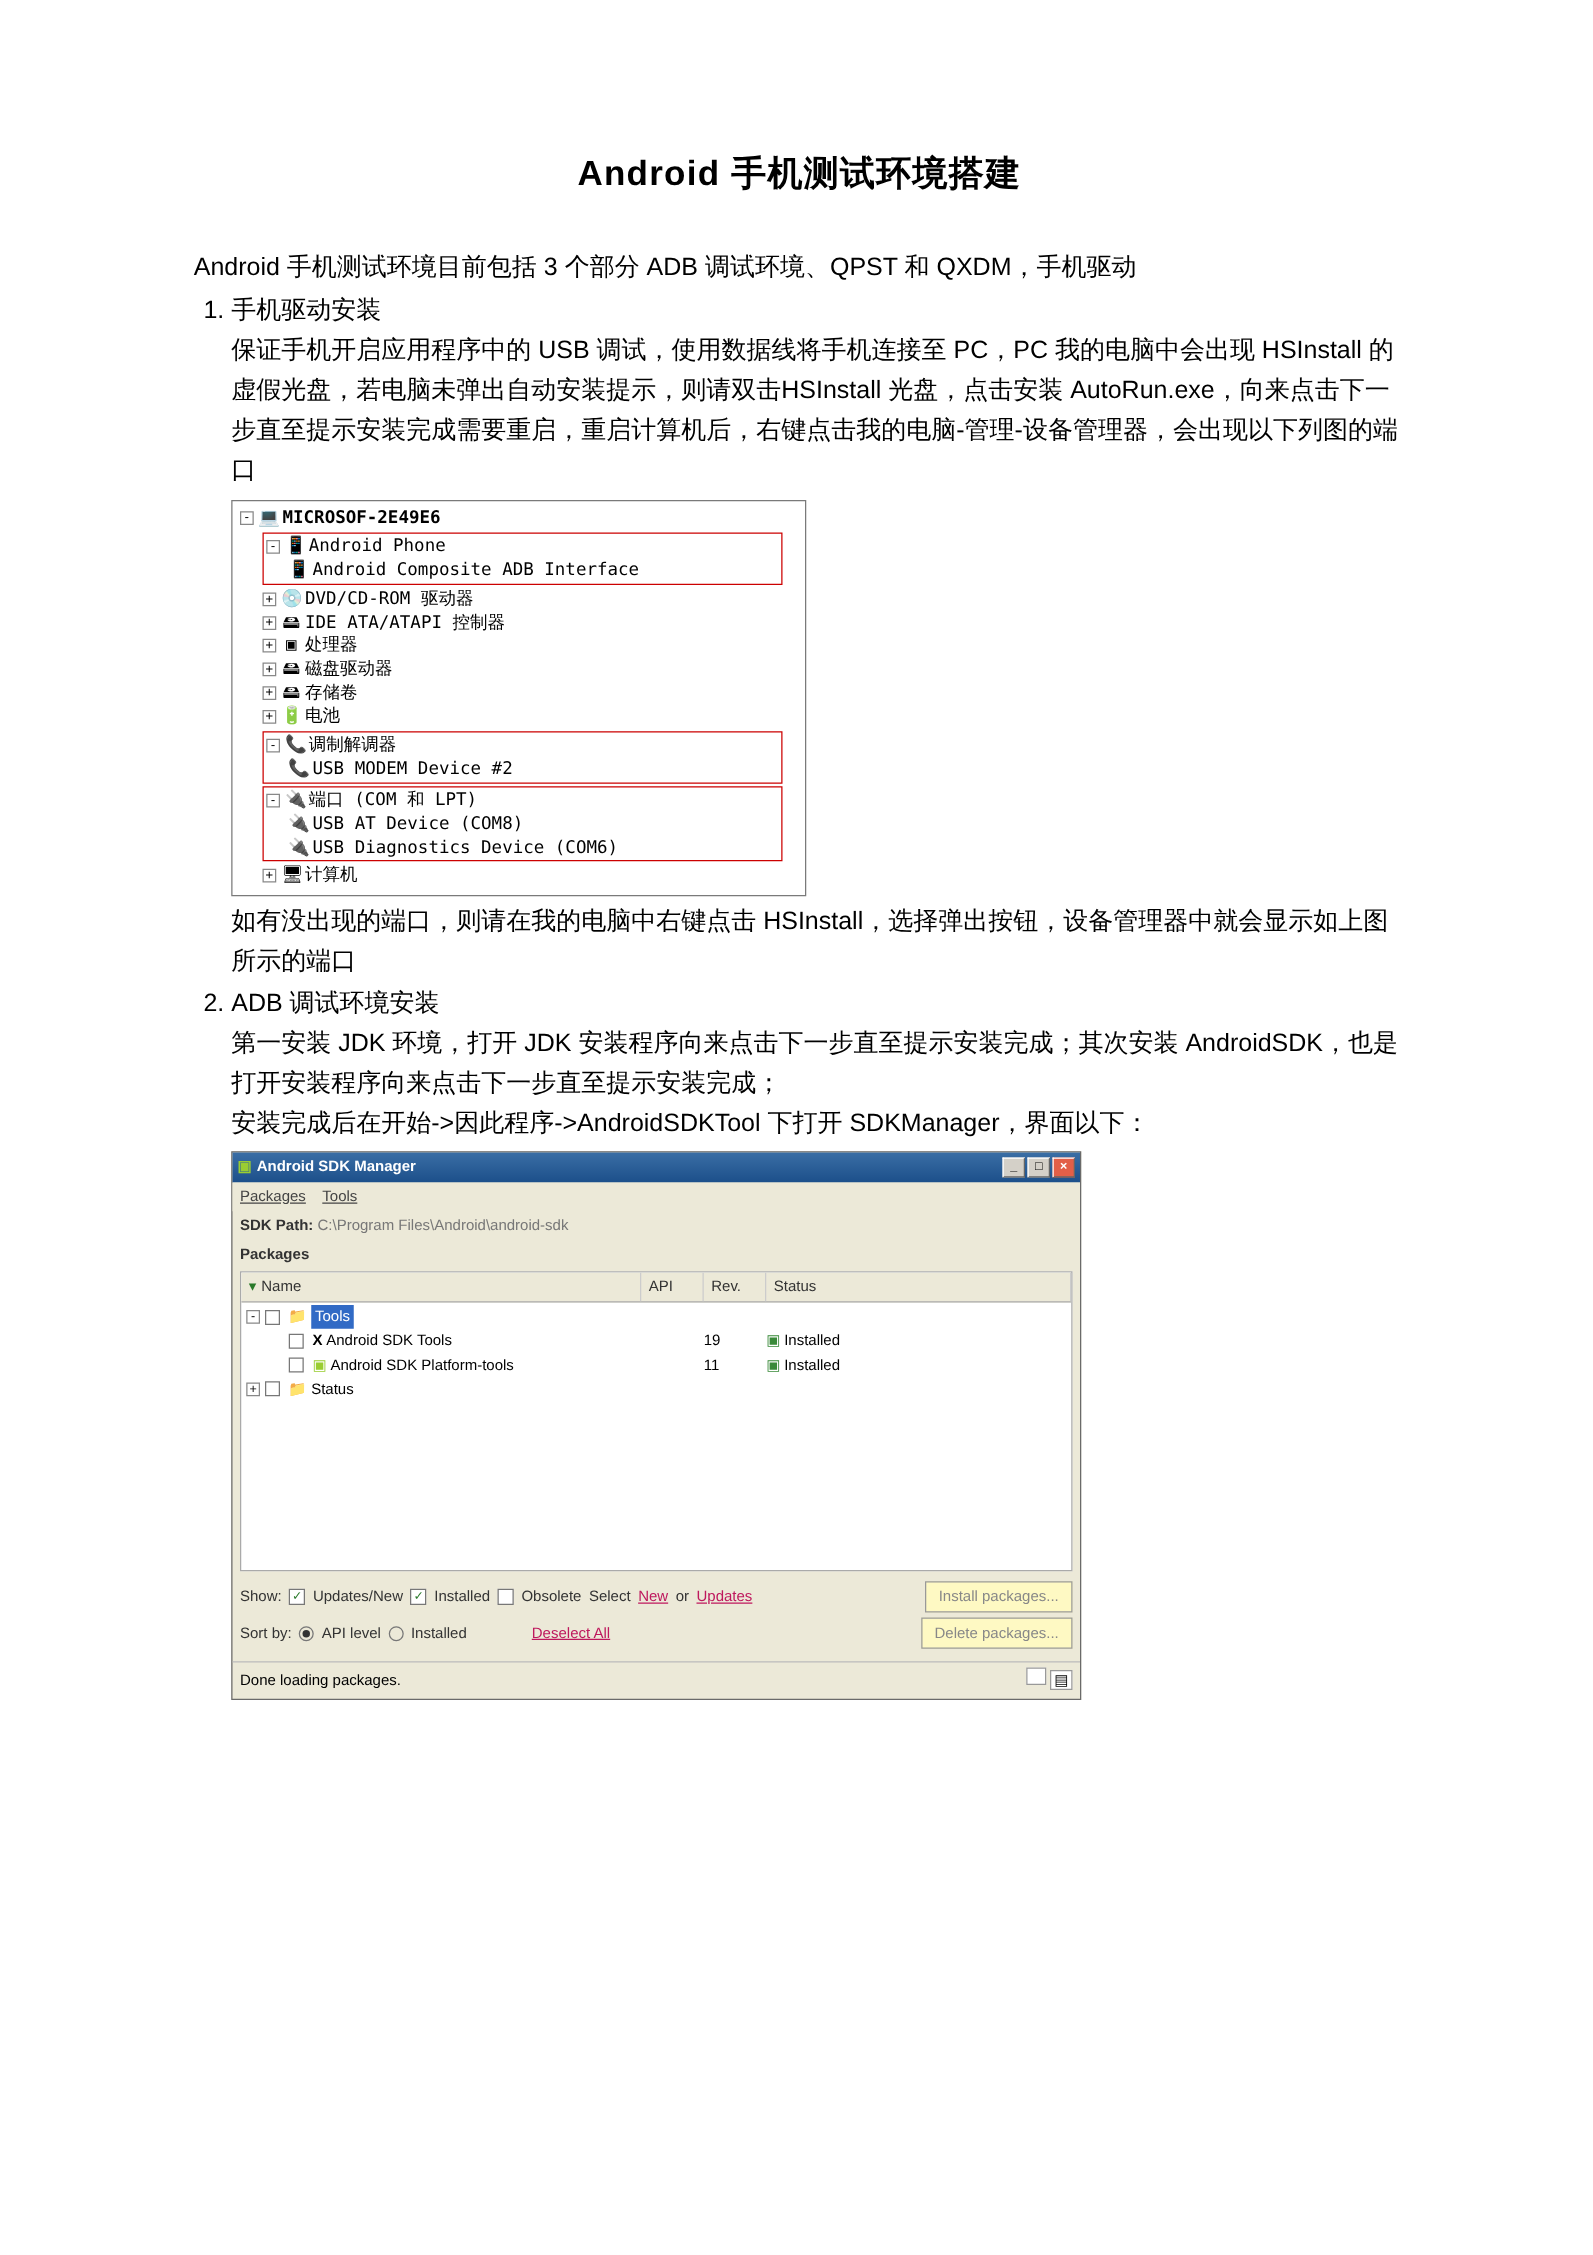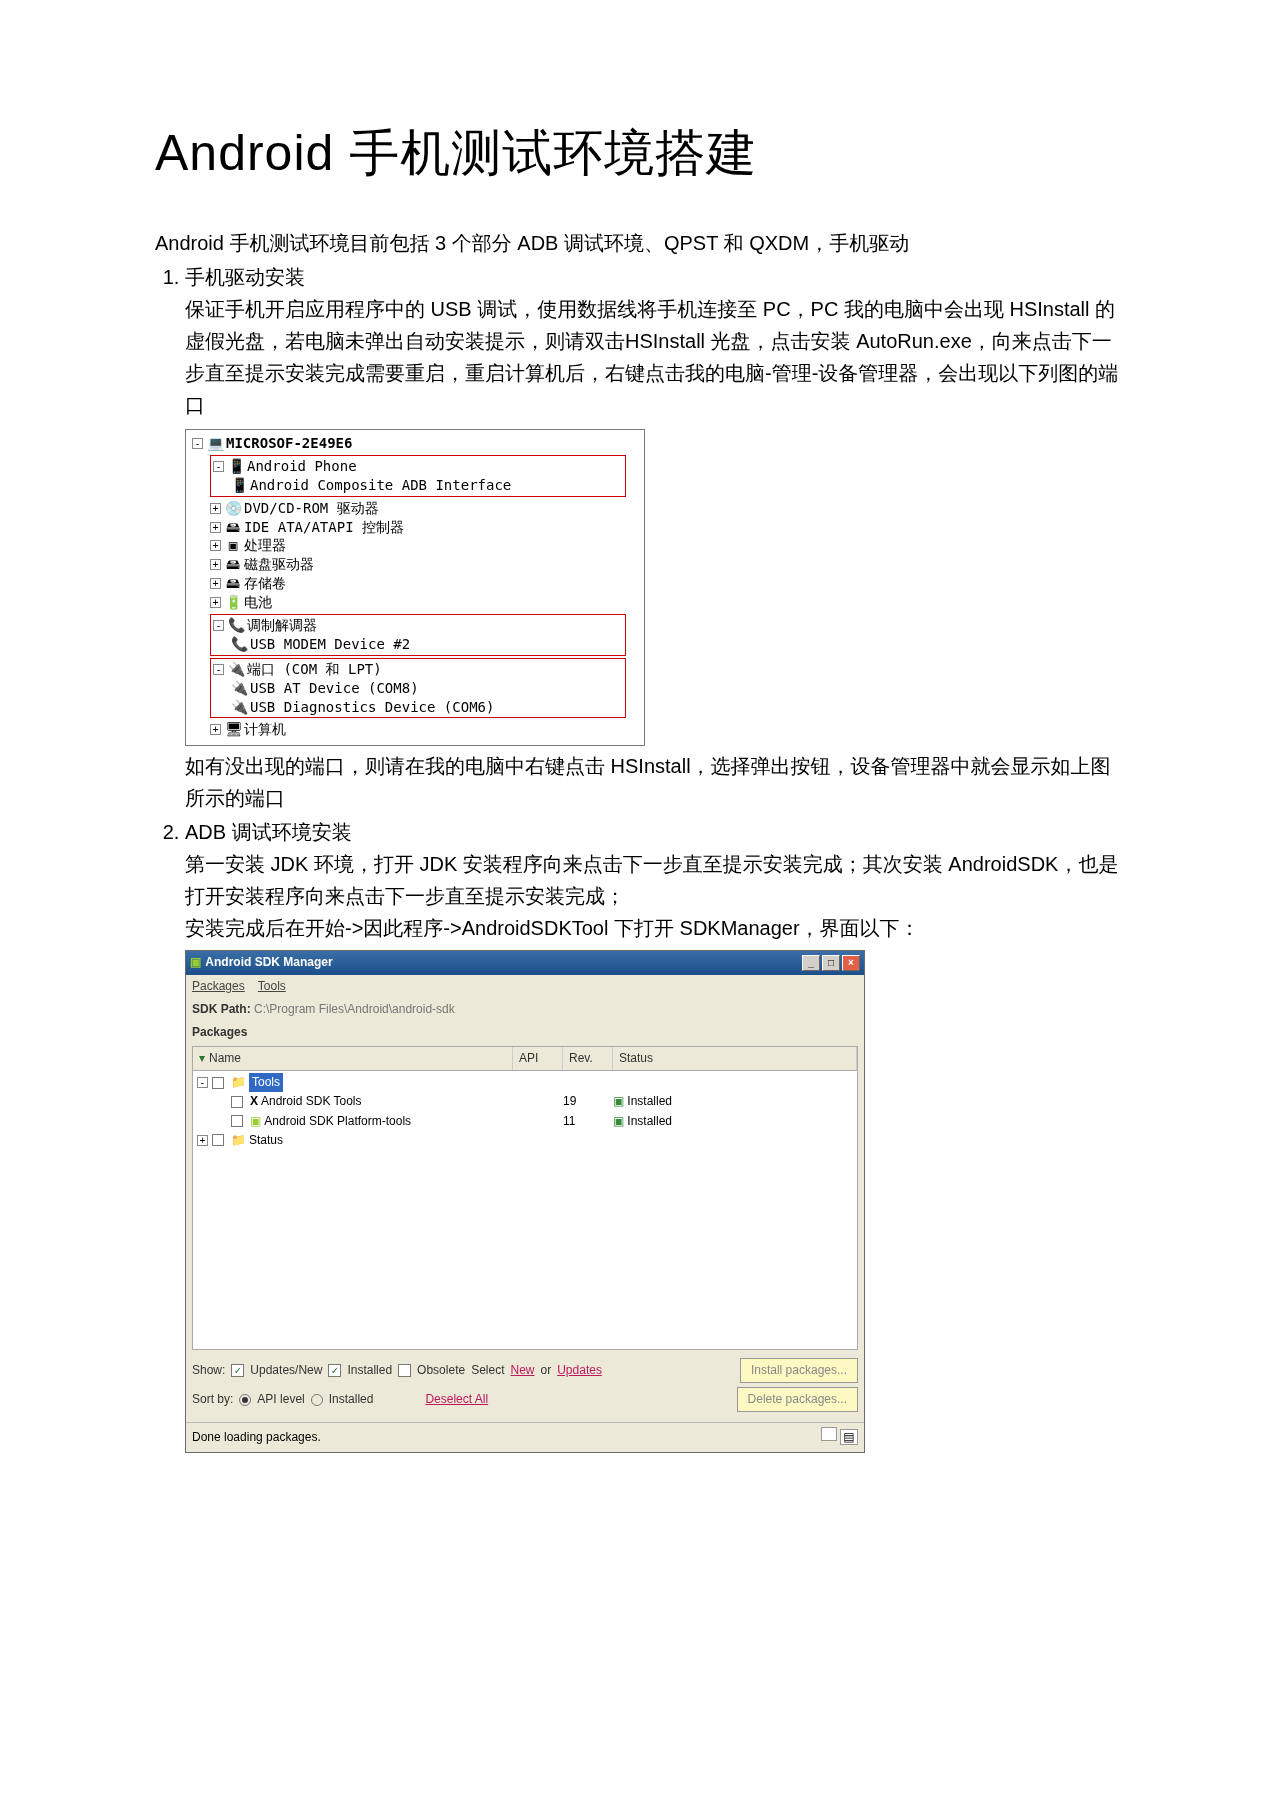--- a/index.html
+++ b/index.html
@@ -7,22 +7,23 @@
     margin: 0;
     background: #fff;
     font-family: "Microsoft YaHei", Arial, sans-serif;
     color: #000;
     width: 1274px;
   }
   .page {
     padding: 120px 150px 100px 155px;
   }
   h1.title {
-    font-size: 50px;
-    font-weight: 400;
+    font-size: 28px;
+    font-weight: 700;
+    text-align: center;
     margin: 0 0 40px 0;
     letter-spacing: 1px;
   }
   .body-text {
     font-size: 20px;
     line-height: 1.6;
     margin: 0;
   }
   ol.main-list {
     font-size: 20px;
@@ -74,21 +75,21 @@
     border-right-color:#666; border-bottom-color:#666;
     font-size:10px; text-align:center; line-height:13px; color:#000;
   }
   .win-btn.close { background:#e25f48; color:#fff; }
   .sdk-menu { padding:2px 6px; color:#444; background:#ece9d8; }
   .sdk-menu span { margin-right:10px; text-decoration:underline; }
   .sdk-path { padding:2px 6px; color:#777; }
   .sdk-path .lbl { color:#333; font-weight:bold; }
   .sdk-sect { padding:2px 6px; color:#333; font-weight:bold; }
   .sdk-table {
-    margin:2px 6px; border:1px solid #aaa; background:#fff; height:304px;
+    margin:2px 6px; border:1px solid #aaa; background:#fff; height:240px;
     position:relative; overflow:hidden;
   }
   .sdk-th { display:flex; background:#ece9d8; border-bottom:1px solid #aaa; font-weight:normal; color:#333;}
   .sdk-th div { padding:2px 6px; border-right:1px solid #ccc; }
   .col-name{ flex:0 0 320px;} .col-api{flex:0 0 50px;} .col-rev{flex:0 0 50px;} .col-status{flex:1;}
   .sdk-body{ padding:2px 0; }
   .sdk-row{ display:flex; align-items:center; }
   .sdk-row .col-name{ display:flex; align-items:center; }
   .cb { width:12px; height:12px; border:1px solid #777; background:#fff; display:inline-block; margin:0 4px;}
   .exp { width:11px; height:11px; border:1px solid #888; text-align:center; line-height:9px; font-size:10px; margin-left:4px; display:inline-block;}

